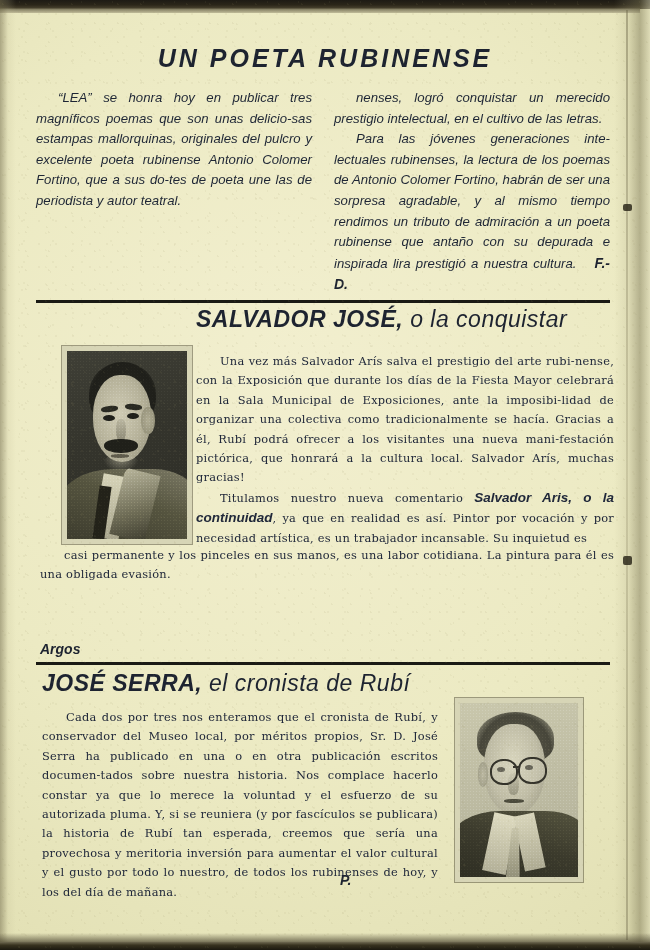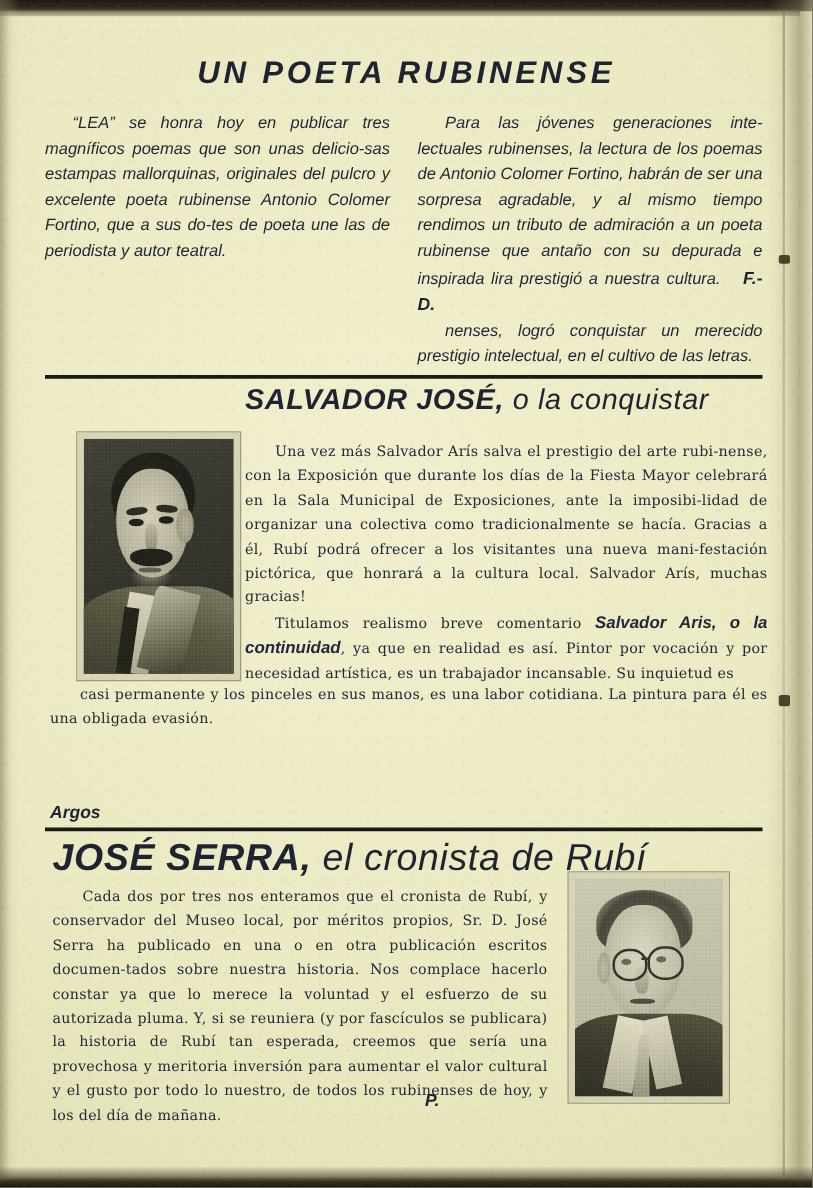--- a/index.html
+++ b/index.html
@@ -206,21 +206,21 @@
     left: 40px; top: 641px;
     width: 574px;
     text-align: left;
   }
 
   
   #a3-title {
     position: absolute;
     left: 42px; top: 670px;
     width: 430px;
-    font-size: 30px;
+    font-size: 23px;
     letter-spacing: 0.5px;
     white-space: nowrap;
   }
   #a3-title .light { font-weight: normal; }
   #a3-photo {
     position: absolute;
     left: 455px; top: 698px;
     width: 128px; height: 184px;
     background: #cfcdaf;
     box-shadow: 0 0 0 1px rgba(60,56,38,.45);
@@ -369,22 +369,22 @@
 
   <div class="content">
 
     <div class="head-sans" id="a1-title">UN POETA RUBINENSE</div>
 
     <div class="col-text" id="a1-col-left">
       <p>“LEA” se honra hoy en publicar tres magníficos poemas que son unas delicio-sas estampas mallorquinas, originales del pulcro y excelente poeta rubinense Antonio Colomer Fortino, que a sus do-tes de poeta une las de periodista y autor teatral.</p>
     </div>
 
     <div class="col-text" id="a1-col-right">
+      <p>nenses, logró conquistar un merecido prestigio intelectual, en el cultivo de las letras.</p>
       <p><span>Para las jóvenes generaciones inte-lectuales rubinenses, la lectura de los poemas de Antonio Colomer Fortino, habrán de ser una sorpresa agradable, y al mismo tiempo rendimos un tributo de admiración a un poeta rubinense que antaño con su depurada e inspirada lira prestigió a nuestra cultura.</span><span class="sig-sans" style="padding-left:18px">F.-D.</span></p>
-      <p>nenses, logró conquistar un merecido prestigio intelectual, en el cultivo de las letras.</p>
     </div>
 
     <div class="rule" id="rule-1"></div>
 
     <div class="head-sans" id="a2-title"><span>SALVADOR JOSÉ,</span> <span class="light">o la conquistar</span></div>
 
     <div id="a2-photo">
       <div class="photo-inner">
         <div class="ph-bg ph-shape" id="p1-bg"></div>
         <div class="ph-shape" id="p1-hair"></div>
@@ -401,21 +401,21 @@
         <div class="ph-shape" id="p1-jacket"></div>
         <div class="ph-shape" id="p1-shirt"></div>
         <div class="ph-shape" id="p1-tie"></div>
         <div class="ph-shape" id="p1-lapel"></div>
         <div class="ph-dot"></div>
       </div>
     </div>
 
     <div class="script" id="a2-body-wrap">
       <p>Una vez más Salvador Arís salva el prestigio del arte rubi-nense, con la Exposición que durante los días de la Fiesta Mayor celebrará en la Sala Municipal de Exposiciones, ante la imposibi-lidad de organizar una colectiva como tradicionalmente se hacía. Gracias a él, Rubí podrá ofrecer a los visitantes una nueva mani-festación pictórica, que honrará a la cultura local. Salvador Arís, muchas gracias!</p>
-      <p><span>Titulamos realismo breve comentario </span><b>Salvador Aris, o la continuidad</b><span>, ya que en realidad es así. Pintor por vocación y por necesidad artística, es un trabajador incansable. Su inquietud es</span></p>
+      <p><span>Titulamos nuestro nueva comentario </span><b>Salvador Aris, o la continuidad</b><span>, ya que en realidad es así. Pintor por vocación y por necesidad artística, es un trabajador incansable. Su inquietud es</span></p>
     </div>
 
     <div class="script" id="a2-body-full">
       <p class="noind">casi permanente y los pinceles en sus manos, es una labor cotidiana. La pintura para él es una obligada evasión.</p>
     </div>
 
     <div class="sig-sans" id="a2-sign">Argos</div>
 
     <div class="rule" id="rule-2"></div>
 

